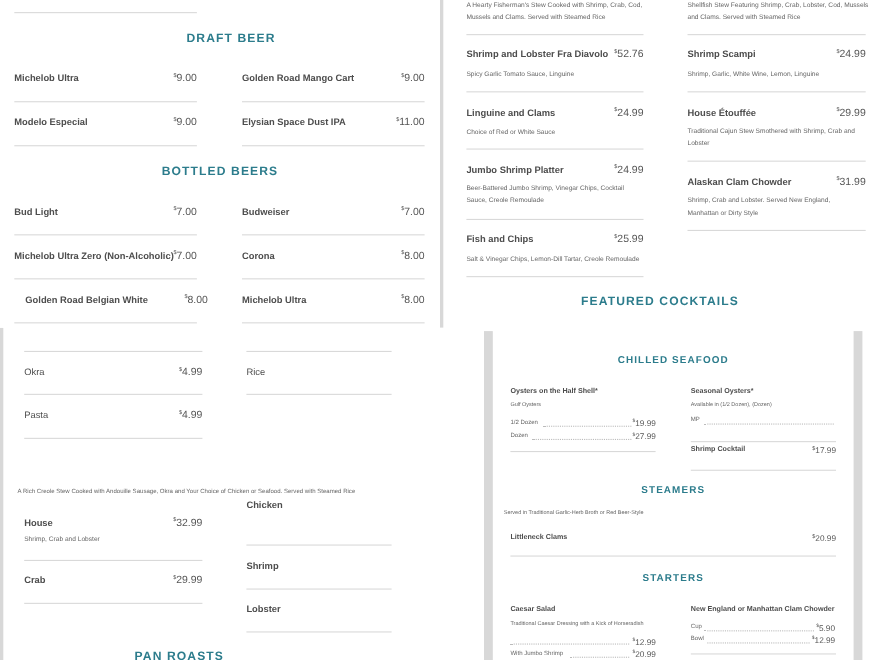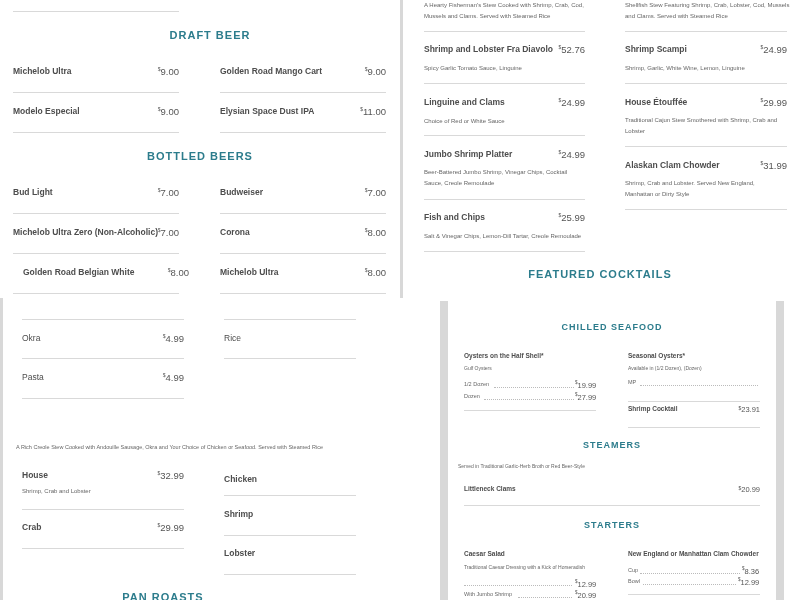--- a/index.html
+++ b/index.html
@@ -172,21 +172,21 @@
   </div>
   <div class="rule" style="left:22px;top:100px;width:162px;"></div>
 
   <div class="sub" style="left:16px;top:146px;">A Rich Creole Stew Cooked with Andouille Sausage, Okra and Your Choice of Chicken or Seafood. Served with Steamed Rice</div>
 
   <div class="item" style="left:22px;top:172px;width:162px;height:30px;">
     <span class="name">House</span>
     <span class="price"><sup>$</sup><span>32.99</span></span>
     <span class="desc" style="top:16px;white-space:nowrap;">Shrimp, Crab and Lobster</span>
   </div>
-  <div class="item" style="left:224px;top:176px;width:162px;height:12px;">
+  <div class="item" style="left:224px;top:156px;width:162px;height:12px;">
     <span class="name">Chicken</span>
     <span class="price"><sup>$</sup><span>23.99</span></span>
   </div>
   <div class="rule" style="left:22px;top:211px;width:162px;"></div>
   <div class="rule" style="left:224px;top:197px;width:162px;"></div>
 
   <div class="item" style="left:22px;top:224px;width:162px;height:12px;">
     <span class="name">Crab</span>
     <span class="price"><sup>$</sup><span>29.99</span></span>
   </div>
@@ -227,21 +227,21 @@
   <div class="item" style="left:188px;top:54px;width:132px;height:36px;">
     <span class="name" style="font-size:6.5px;">Seasonal Oysters*</span>
     <span class="desc" style="top:11px;font-size:5px;white-space:nowrap;">Available in (1/2 Dozen), (Dozen)</span>
   </div>
   <div class="sub" style="left:188px;top:81px;">MP</div>
   <div class="dots" style="left:200px;top:87px;width:118px;"></div>
   <div class="rule" style="left:188px;top:103px;width:132px;"></div>
 
   <div class="item" style="left:188px;top:107px;width:132px;height:12px;">
     <span class="name" style="font-size:6.5px;">Shrimp Cocktail</span>
-    <span class="price" style="font-size:7.5px;"><sup>$</sup><span>23.91</span></span>
+    <span class="price" style="font-size:7.5px;"><sup>$</sup><span>17.99</span></span>
   </div>
   <div class="rule" style="left:188px;top:129px;width:132px;"></div>
 
   <div class="heading" style="top:142px;font-size:9px;left:8px;right:24px;">STEAMERS</div>
   <div class="sub" style="left:18px;top:165px;font-size:5px;">Served in Traditional Garlic-Herb Broth or Red Beer-Style</div>
   <div class="item" style="left:24px;top:187px;width:296px;height:12px;">
     <span class="name" style="font-size:6.5px;">Littleneck Clams</span>
     <span class="price" style="font-size:7.5px;"><sup>$</sup><span>20.99</span></span>
   </div>
   <div class="rule" style="left:24px;top:207px;width:296px;"></div>
@@ -256,18 +256,18 @@
   <div class="subprice" style="left:135px;top:281px;"><sup>$</sup><span>12.99</span></div>
   <div class="sub" style="left:24px;top:293px;">With Jumbo Shrimp</div>
   <div class="dots" style="left:78px;top:299px;width:54px;"></div>
   <div class="subprice" style="left:135px;top:292px;"><sup>$</sup><span>20.99</span></div>
 
   <div class="item" style="left:188px;top:252px;width:132px;height:12px;">
     <span class="name" style="font-size:6.5px;">New England or Manhattan Clam Chowder</span>
   </div>
   <div class="sub" style="left:188px;top:269px;">Cup</div>
   <div class="dots" style="left:200px;top:275px;width:100px;"></div>
-  <div class="subprice" style="left:302px;top:268px;"><sup>$</sup><span>8.36</span></div>
+  <div class="subprice" style="left:302px;top:268px;"><sup>$</sup><span>5.90</span></div>
   <div class="sub" style="left:188px;top:280px;">Bowl</div>
   <div class="dots" style="left:203px;top:286px;width:93px;"></div>
   <div class="subprice" style="left:298px;top:279px;"><sup>$</sup><span>12.99</span></div>
   <div class="rule" style="left:188px;top:296px;width:132px;"></div>
 </div>
 
 </body></html>

